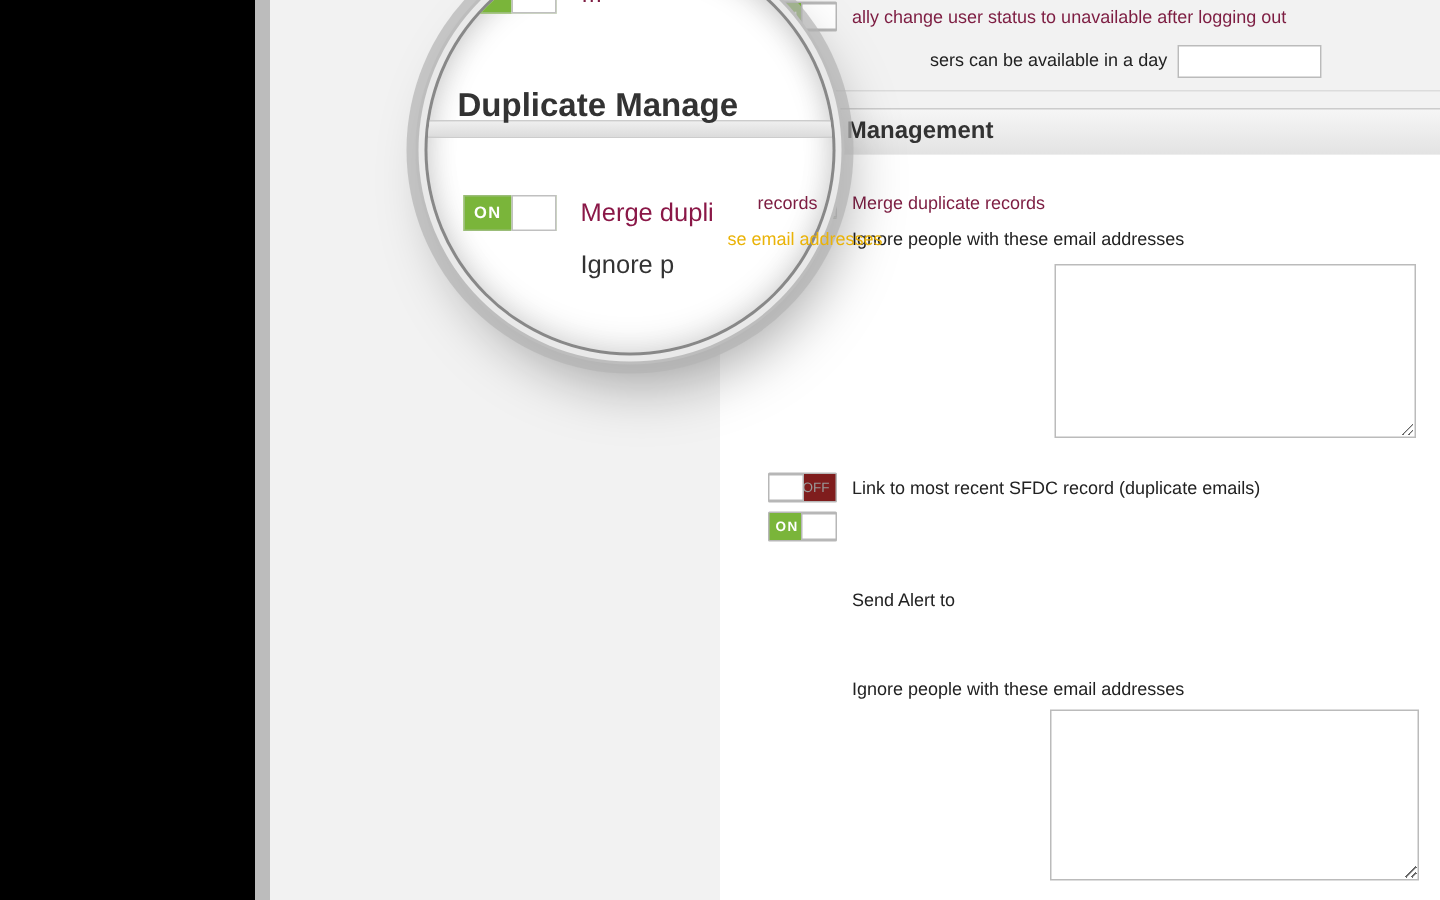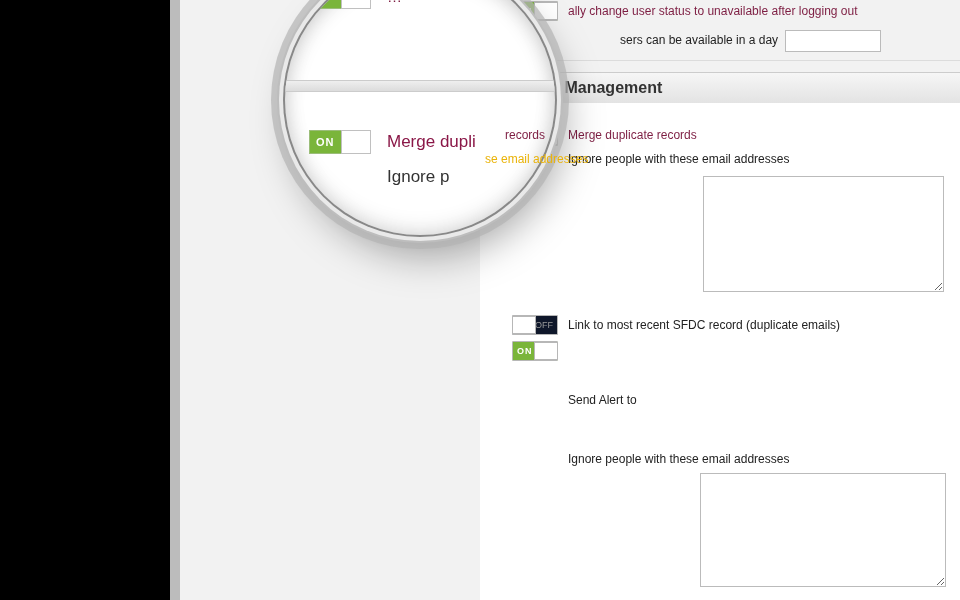--- a/index.html
+++ b/index.html
@@ -10,21 +10,21 @@
   .panel{position:absolute;left:180px;top:0;right:0;height:600px;background:#f2f2f2;padding:0}
   
   .rule{position:absolute;left:300px;right:0;height:1px;background:#dcdcdc}
 
   
   .toggle{position:absolute;left:332px;width:44px;height:18px;border:1px solid #b7b7b7;border-radius:1px;background:#fff;font-size:9px;line-height:18px;color:#999;cursor:pointer}
   .toggle .knob{position:absolute;top:0;width:22px;height:16px;border:1px solid #b7b7b7;background:#fff}
   .toggle.on{background:#7ab53a;color:#fff}
   .toggle.on .txt{position:absolute;left:4px;top:0;font-weight:bold;letter-spacing:1px}
   .toggle.on .knob{right:-1px}
-  .toggle.off{background:#0f172a}
+  .toggle.off{background:#7f1d1d}
   .toggle.off .txt{position:absolute;right:4px;top:0}
   .toggle.off .knob{left:-1px}
 
   .setting-label{position:absolute;left:388px;font-size:12px;color:#222}
 
   
   .section-bar{position:absolute;left:300px;right:0;height:30px;background:linear-gradient(#f6f6f6,#e3e3e3);border-top:1px solid #ccc;border-bottom:1px solid #ccc;font-weight:bold;font-size:16px;color:#333;padding-left:8px;line-height:30px}
 
   .tinyinput{display:inline-block;width:90px;height:18px;border:1px solid #bbb;background:#fff;margin-left:4px;vertical-align:middle}
   .bigtext{border:1px solid #bbb;background:#fff;resize:both;width:235px;height:110px;font-family:inherit;font-size:12px}
@@ -114,20 +114,21 @@
 
   </div>
 
   <div class="magnifier">
     <div class="mag-content">
       <div class="mag-top-toggle">
         <span class="knob"></span>
       </div>
       <div class="mag-maroon">…</div>
       <div class="mag-head-underline" style="top:115px"></div>
+      <div class="mag-head">Duplicate Manage</div>
       <div class="mag-toggle">
         <span class="txt">ON</span>
         <span class="knob"></span>
       </div>
       <div class="mag-label1">Merge dupli</div>
       <div class="mag-label2">Ignore p</div>
 
     </div>
   </div>
 

